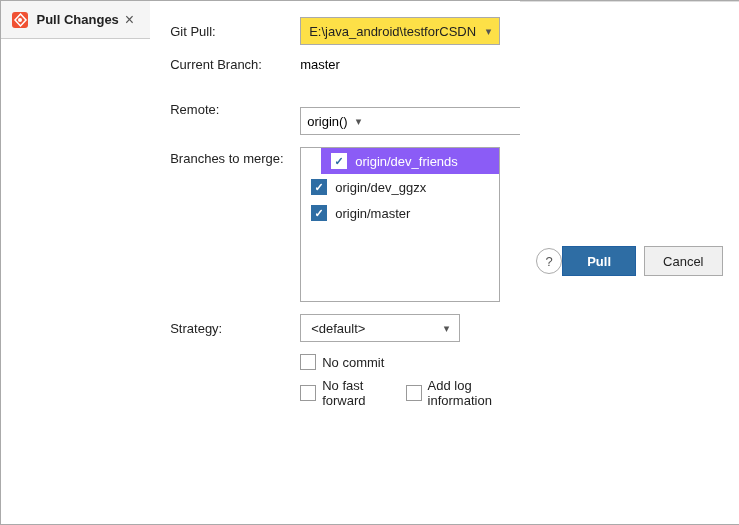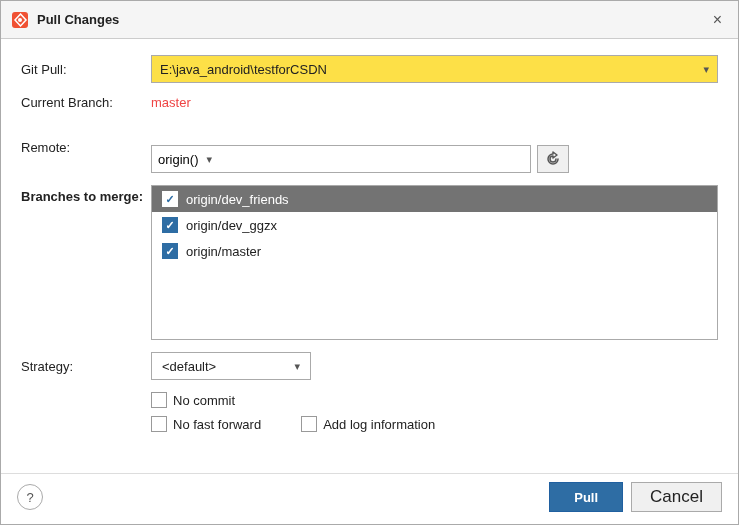--- a/index.html
+++ b/index.html
@@ -13,21 +13,21 @@
       width: 739px;
       height: 525px;
     }
     .dialog {
       background: #ffffff;
       border: 1px solid #aaaaaa;
       box-shadow: 2px 2px 8px rgba(0,0,0,0.3);
       width: 740px;
       height: 525px;
       display: flex;
-      flex-direction: column;
+      flex-direction: row;
     }
     .titlebar {
       background: #f5f5f5;
       border-bottom: 1px solid #cccccc;
       height: 38px;
       display: flex;
       align-items: center;
       padding: 0 10px;
       flex-shrink: 0;
     }
@@ -60,21 +60,21 @@
       align-items: center;
       margin-bottom: 12px;
     }
     .form-label {
       width: 130px;
       flex-shrink: 0;
       color: #222;
       font-size: 13px;
     }
     .form-value {
-      color: #ef4444;
+      color: #000000;
       font-size: 13px;
     }
     .select-box {
       display: flex;
       align-items: center;
       border: 1px solid #aaa;
       background: white;
       height: 28px;
       padding: 0 6px;
       min-width: 200px;
@@ -147,22 +147,23 @@
     .branch-item {
       display: flex;
       align-items: center;
       padding: 5px 10px;
       cursor: pointer;
       font-size: 13px;
       color: #222;
       gap: 8px;
     }
     .branch-item.selected {
-      background: #737373;
+      background: #8b5cf6;
       color: white;
+      margin-left: 20px;
     }
     .checkbox-icon {
       width: 16px;
       height: 16px;
       border: 1px solid #999;
       background: white;
       display: flex;
       align-items: center;
       justify-content: center;
       flex-shrink: 0;
@@ -259,34 +260,33 @@
       margin-right: 8px;
       font-weight: 600;
     }
     .btn-cancel {
       background: #f0f0f0;
       color: #222;
       border: 1px solid #aaa;
       height: 30px;
       padding: 0 18px;
       cursor: pointer;
-      font-size: 17px;
+      font-size: 13px;
     }
     .branches-form-row {
       display: flex;
       align-items: flex-start;
       margin-bottom: 12px;
     }
     .branches-label {
       width: 130px;
       flex-shrink: 0;
       color: #222;
       font-size: 13px;
       padding-top: 4px;
-      font-weight: bold;
     }
   </style>
 </head>
 <body>
 
 <div class="dialog">
 
   <div class="titlebar">
 
     <svg class="titlebar-icon" viewBox="0 0 18 18" xmlns="http://www.w3.org/2000/svg">

